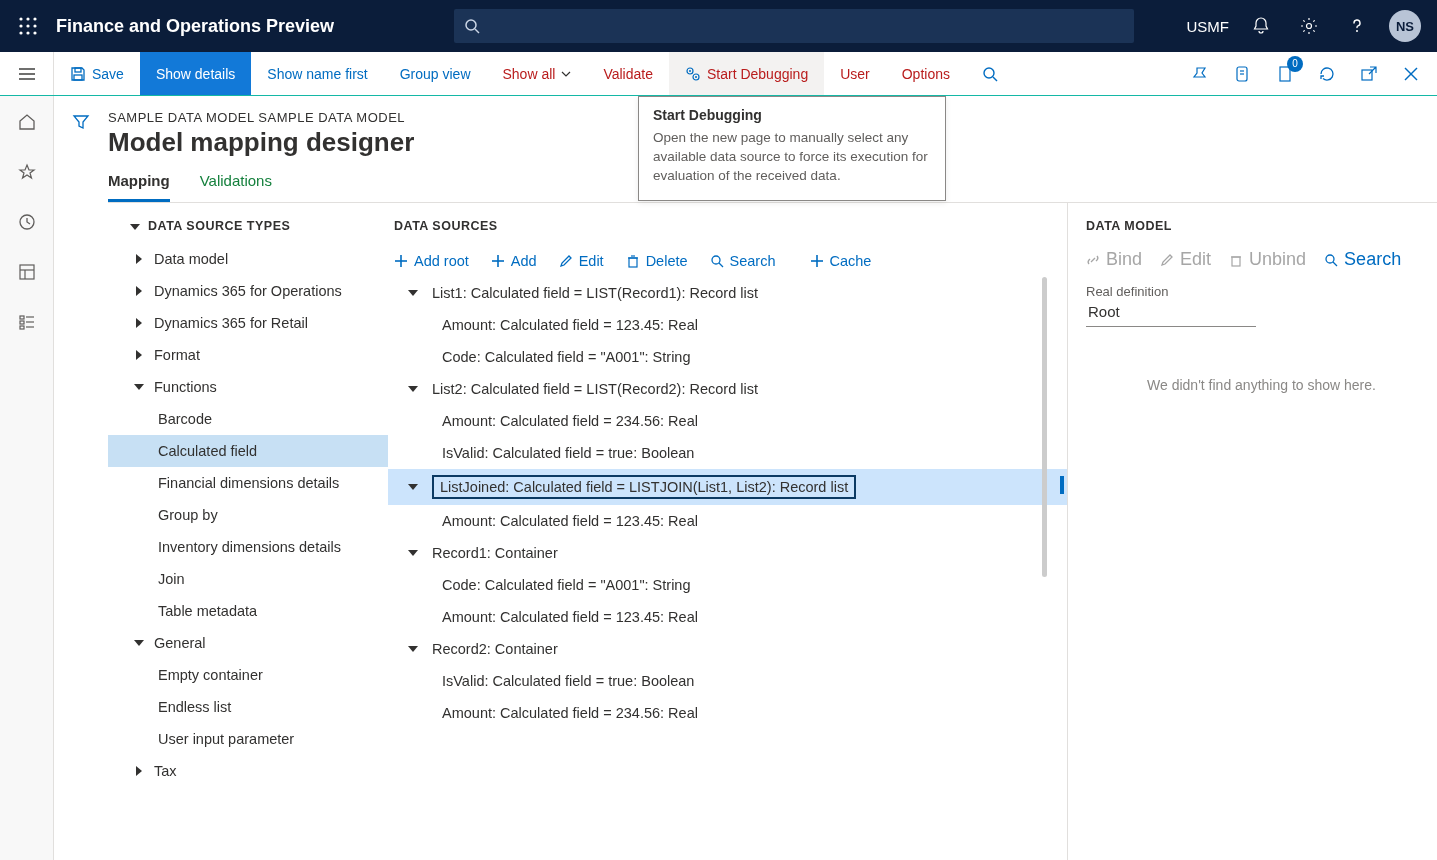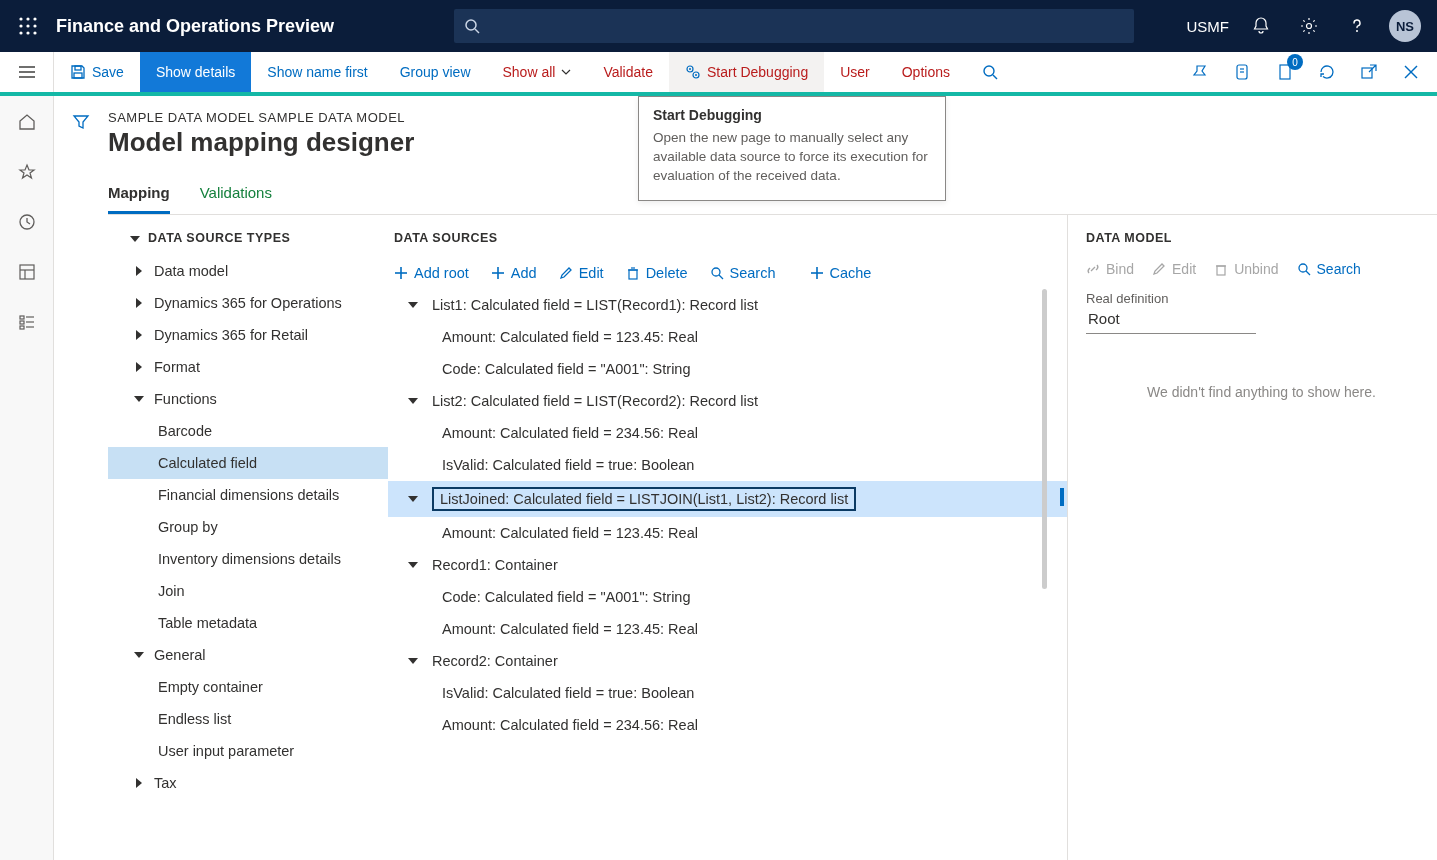--- a/index.html
+++ b/index.html
@@ -14,21 +14,21 @@
 .topbar .search-wrap svg { flex-shrink:0; }
 .topbar .search-wrap input { background: transparent; border: none; outline: none; color: #dbe4f0; font-size: 16px; margin-left: 8px; width: 100%; }
 .topbar .search-wrap input::placeholder { color: #cbd6e6; }
 .topbar .spacer { flex: 1; }
 .topbar .right { display: flex; align-items: center; gap: 16px; margin-right: 6px; }
 .topbar .right .txt { font-size: 15px; }
 .topbar .right .iconbtn { width: 32px; height: 32px; display:flex; align-items:center; justify-content:center; cursor:pointer; }
 .topbar .avatar { width: 32px; height: 32px; border-radius: 50%; background: #b8c4d6; color:#0b1d3a; display:flex; align-items:center; justify-content:center; font-size: 13px; font-weight:600; }
 
 
-.cmdbar { height: 44px; background: #fff; border-bottom: 4px solid #14b8a6; display: flex; align-items: stretch; }
+.cmdbar { height: 44px; background: #fff; border-bottom: 1px solid #14b8a6; display: flex; align-items: stretch; }
 .cmd-hamburger { width: 54px; display:flex; align-items:center; justify-content:center; border-right: 1px solid #e1dfdd; cursor:pointer; }
 .cmditem { display: flex; align-items: center; padding: 0 16px; cursor: pointer; font-size: 14px; gap: 6px; }
 .cmditem.blue { color: #006cc1; }
 .cmditem.primary { background: #1279d8; color: #fff; }
 .cmditem.black { color: #b91c1c; }
 .cmditem.hover-grey { background: #f3f2f1; }
 .cmd-spacer { flex: 1; }
 .cmdicons { display:flex; align-items:center; gap: 6px; padding-right: 8px; }
 .cmdicons .ibtn { width: 36px; height: 36px; display:flex; align-items:center; justify-content:center; cursor:pointer; color:#006cc1; position:relative; }
 .badge-count { position:absolute; top:0; right:0; background:#006cc1; color:#fff; border-radius:50%; width:16px; height:16px; font-size:10px; display:flex; align-items:center; justify-content:center; }
@@ -37,21 +37,21 @@
 .main { flex: 1; display: flex; overflow: hidden; }
 .leftrail { width: 54px; background: #f8f8f8; border-right: 1px solid #e1dfdd; display:flex; flex-direction:column; align-items:center; padding-top:10px; gap: 18px; }
 .leftrail .rb { width:32px; height:32px; display:flex; align-items:center; justify-content:center; cursor:pointer; color:#605e5c; }
 .filtercol { width: 54px; border-right: 0; display:flex; justify-content:center; padding-top:10px; }
 .filtercol .fbtn { width:32px; height:32px; display:flex; align-items:center; justify-content:center; color:#006cc1; cursor:pointer; }
 
 .content { flex: 1; display: flex; flex-direction: column; overflow: hidden; position:relative; }
 .content-header { padding: 14px 0 0 0; }
 .breadcrumb { font-size: 13px; letter-spacing: .5px; color: #323130; }
 .pagetitle { font-size: 26px; font-weight:600; margin-top: 2px; }
-.tabs { display:flex; margin-top: 18px; border-bottom: 1px solid #e1dfdd; }
+.tabs { display:flex; margin-top: 6px; border-bottom: 1px solid #e1dfdd; }
 .tabs .tab { padding: 8px 0 10px 0; margin-right: 30px; font-size: 15px; cursor:pointer; }
 .tabs .tab.active { border-bottom: 3px solid #006cc1; font-weight:600; color:#323130; }
 .tabs .tab.inactive { color: #15803d; }
 
 .cols { flex:1; display:flex; overflow:hidden; }
 
 .panel { display:flex; flex-direction:column; overflow:auto; }
 .panel-types { width: 280px; }
 .panel-sources { flex: 1; }
 .panel-model { width: 370px; border-left: 1px solid #e1dfdd; padding-left: 18px; }
@@ -73,21 +73,21 @@
 .dsrow.lvl-1 { padding-left: 54px; }
 .ds-selected-wrap { background:#cce4fc; padding:2px 0; border-radius:0; }
 .ds-selected { border: 2px solid #0b3a63; display:inline-block; padding: 2px 6px; }
 
 
 .actions { display:flex; gap: 22px; padding: 10px 0 8px 6px; }
 .actions .act { color:#006cc1; display:flex; align-items:center; gap:6px; cursor:pointer; font-size:14.5px; }
 
 
 .dm-actions { display:flex; gap: 18px; padding: 6px 0 10px 0; }
-.dm-actions .act { display:flex; align-items:center; gap:6px; font-size:14px; cursor:pointer; }
+.dm-actions .act { display:flex; align-items:center; gap:6px; font-size:18px; cursor:pointer; }
 .dm-actions .disabled { color:#a6a6a6; }
 .dm-actions .blue { color:#006cc1; }
 .dm-field-label { font-size:13px; color:#605e5c; margin-top: 4px; }
 .dm-field-value { font-size:15px; padding: 4px 2px 6px 2px; border-bottom: 1px solid #8a8886; width: 170px; }
 .empty-msg { text-align:center; color:#8a8886; margin-top: 50px; font-size: 14px; }
 
 
 .tooltip { position:absolute; top: 0; left: 530px; width: 308px; background:#fff; border:1px solid #8a8886; padding: 10px 14px 14px 14px; z-index: 50; box-shadow: 0 2px 6px rgba(0,0,0,.08); }
 .tooltip .tt-title { font-weight:600; margin-bottom:6px; }
 .tooltip .tt-body { color:#605e5c; font-size:13.5px; line-height:1.4; }

